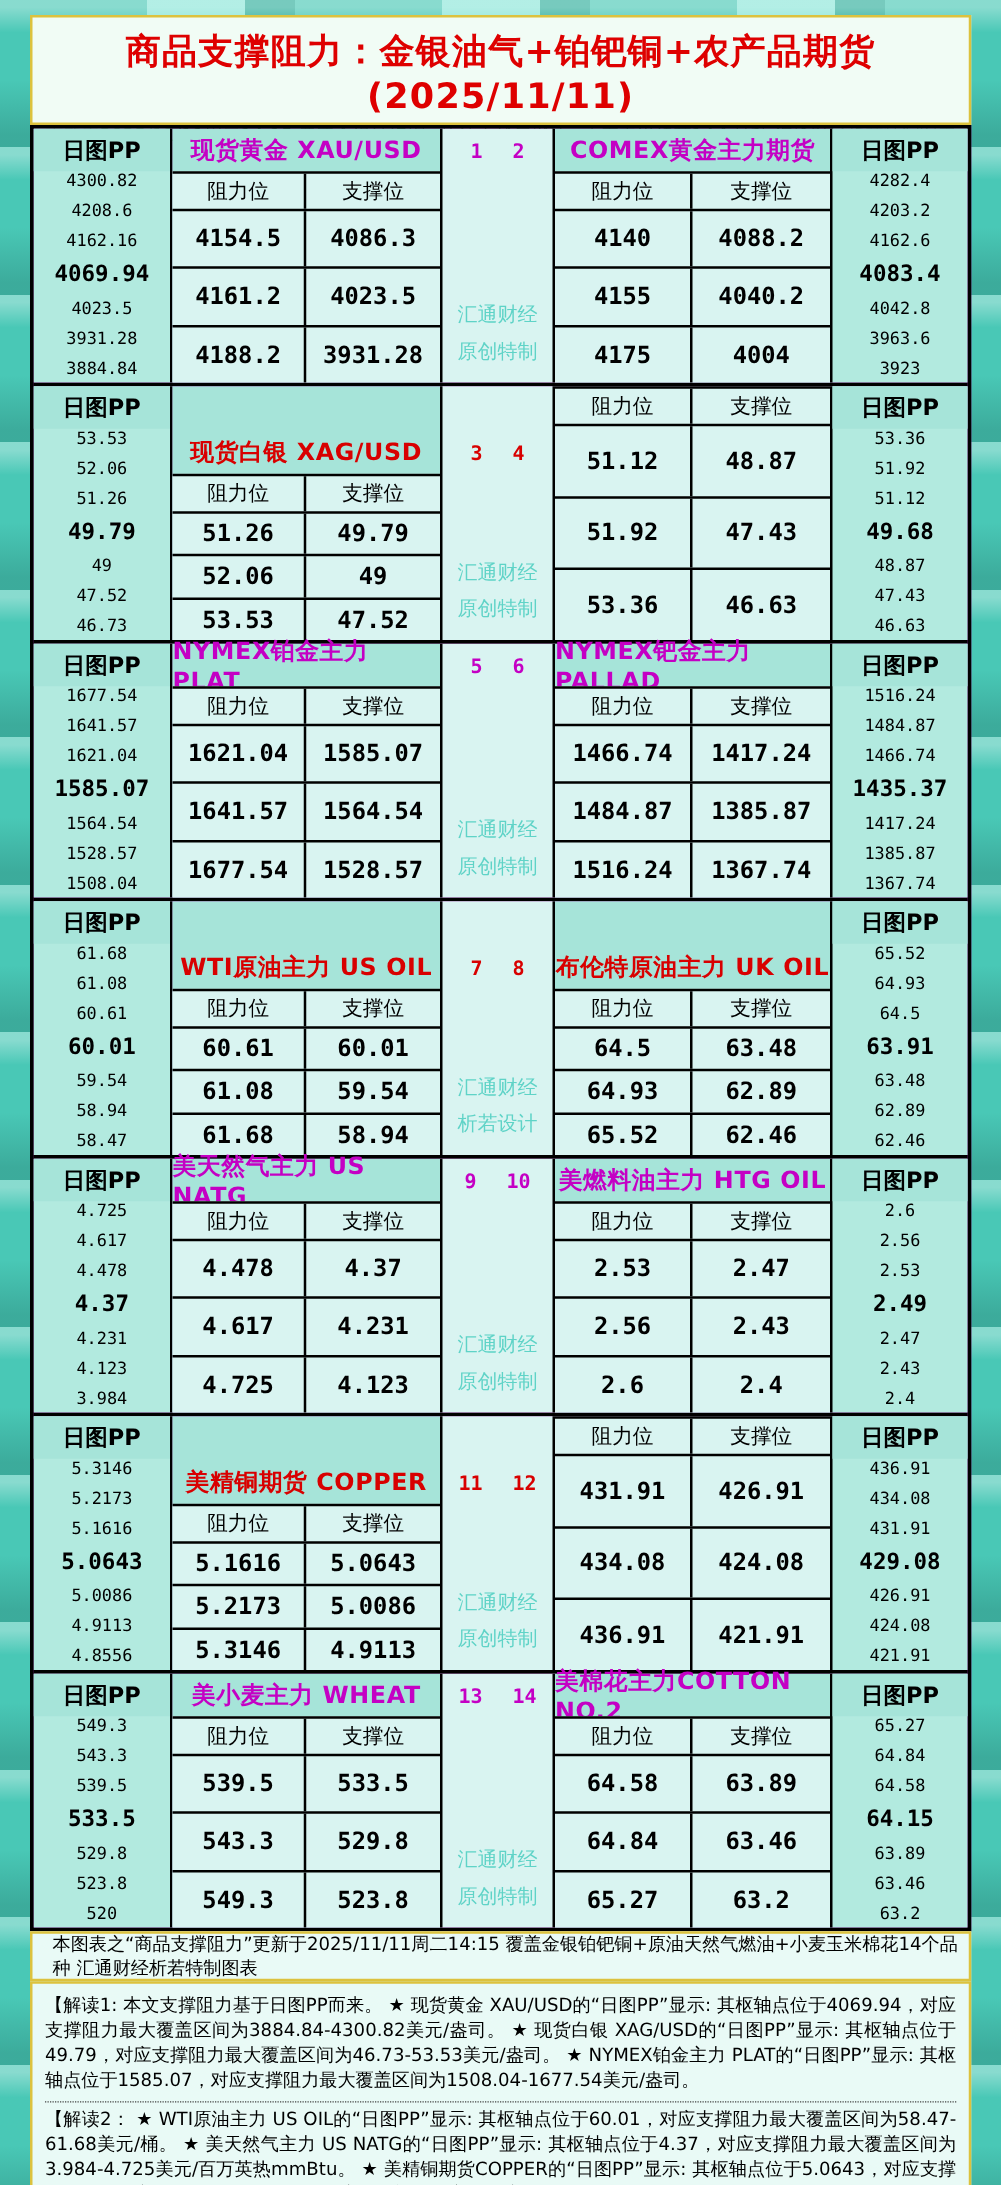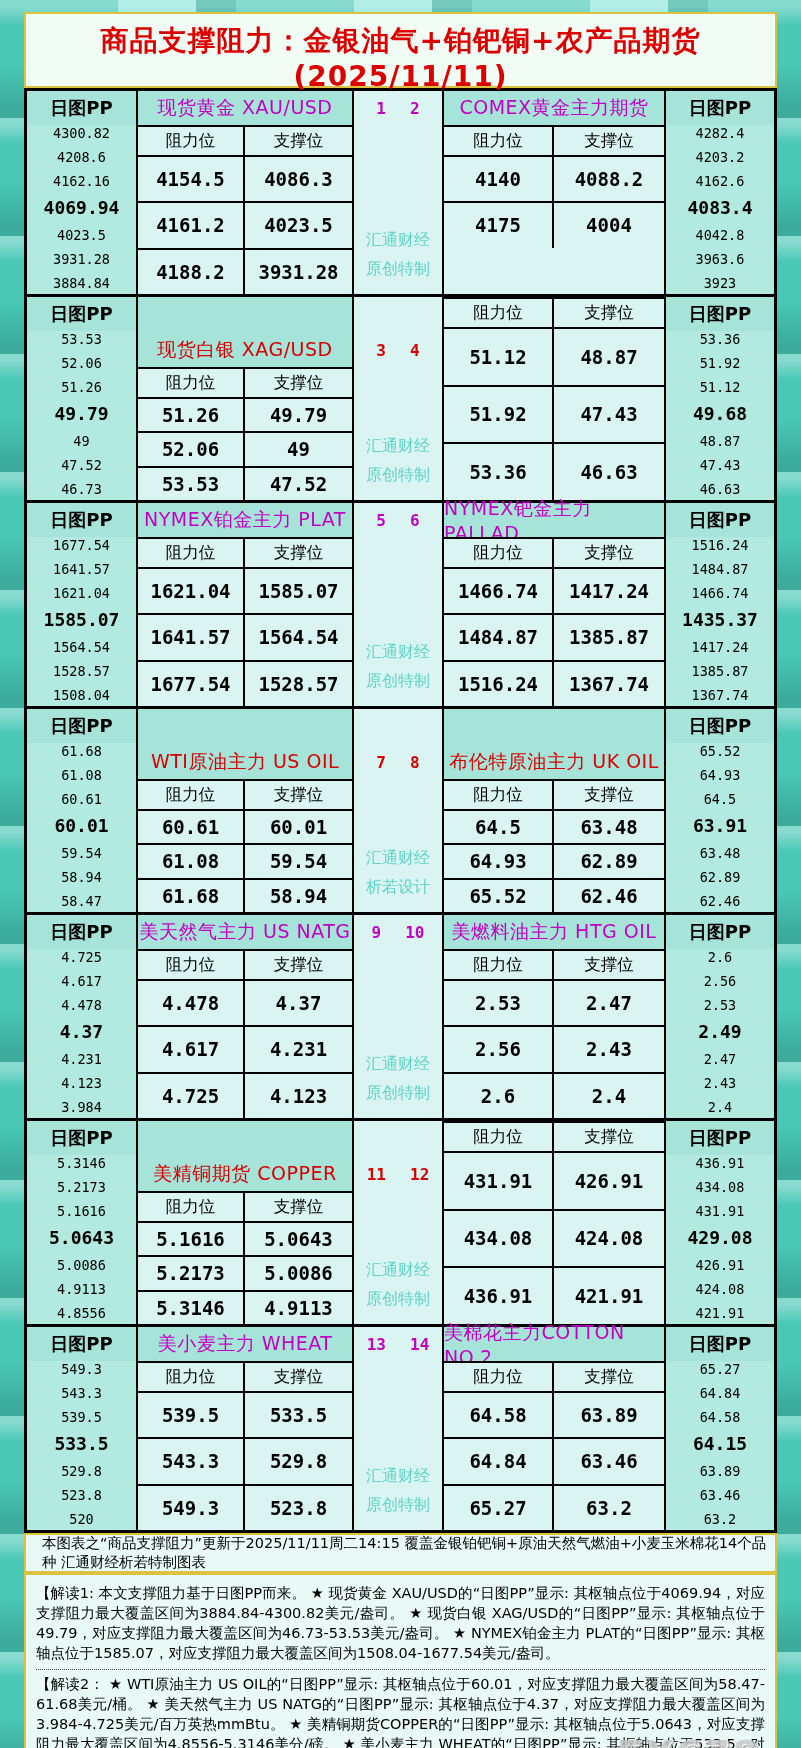--- a/index.html
+++ b/index.html
@@ -9,41 +9,41 @@
     background-color:#3FBFAD;
     background-image:
       repeating-linear-gradient(180deg, rgba(255,255,255,.35) 0 6px, rgba(255,255,255,0) 26px 64px, rgba(0,40,35,.18) 108px 118px),
       repeating-linear-gradient(90deg, #49C8B6 0 118px, #8AE6D8 118px 196px, #2EAE9B 196px 236px);
   }
   .content{position:absolute;left:24px;top:12px;width:753px;}
 
   
   .title-box{
     box-sizing:border-box;border:2px solid #DCC23E;background:#F1FCF5;
-    height:76px;text-align:center;
+    height:88px;text-align:center;
   }
   .title-main{color:#DE0000;font-weight:bold;font-size:28px;letter-spacing:1px;margin-top:8px;}
   .title-sub{color:#000;font-size:14.5px;margin-top:6px;}
 
   
   .main-table{border:3px solid #000;background:#a21caf;}
   .section{height:203px;display:grid;grid-template-columns:111px 214px 92px 220px 1fr;}
   .section + .section{border-top:3px solid #000;}
 
   .pp-col{display:flex;flex-direction:column;background:#B2EADF;box-sizing:border-box;}
   .pp-col.left{border-right:2px solid #000;}
   .pp-col.right{border-left:2px solid #000;}
   .band{height:34px;display:flex;align-items:center;justify-content:center;box-sizing:border-box;}
   .pp-label{font-weight:bold;font-size:18px;color:#000;background:#A6E4D9;}
   .pp-values{flex:1;display:flex;flex-direction:column;justify-content:space-between;align-items:center;padding-bottom:3px;}
   .pp-values span{font-family:"DejaVu Sans Mono","Liberation Mono",monospace;font-size:13.5px;color:#000;}
   .pp-values span.pivot{font-weight:bold;font-size:18px;}
 
   .table-col{display:flex;flex-direction:column;background:#A6E4D9;}
-  .inst-title{font-weight:normal;font-size:19px;letter-spacing:.5px;}
+  .inst-title{font-weight:bold;font-size:19px;letter-spacing:.5px;}
   .magenta{color:#C400C4;}
   .red{color:#D80000;margin-top:36px;}
   .inner-table{flex:1;display:grid;grid-template-rows:30px 1fr 1fr 1fr;background:#D9F4F1;}
   .trow{display:grid;grid-template-columns:1fr 1fr;border-top:2px solid #000;}
   .tcell{display:flex;align-items:center;justify-content:center;box-sizing:border-box;}
   .tcell:first-child{border-right:2px solid #000;}
   .hdr .tcell{font-size:16.5px;color:#000;}
   .val{font-family:"DejaVu Sans Mono","Liberation Mono",monospace;font-weight:bold;font-size:19px;color:#000;}
 
   .mid-col{display:flex;flex-direction:column;background:#D9F4F1;border-left:2px solid #000;border-right:2px solid #000;box-sizing:border-box;}
@@ -132,20 +132,24 @@
       <div class="inner-table">
         <div class="trow hdr">
           <div class="tcell">阻力位</div>
           <div class="tcell">支撑位</div>
         </div>
         <div class="trow">
           <div class="tcell val">4140</div>
           <div class="tcell val">4088.2</div>
         </div>
         <div class="trow">
+          <div class="tcell val">4155</div>
+          <div class="tcell val">4040.2</div>
+        </div>
+        <div class="trow">
           <div class="tcell val">4175</div>
           <div class="tcell val">4004</div>
         </div>
       </div>
     </div>
 
     <div class="pp-col right">
       <div class="band pp-label">日图PP</div>
       <div class="pp-values">
         <span>4282.4</span>

